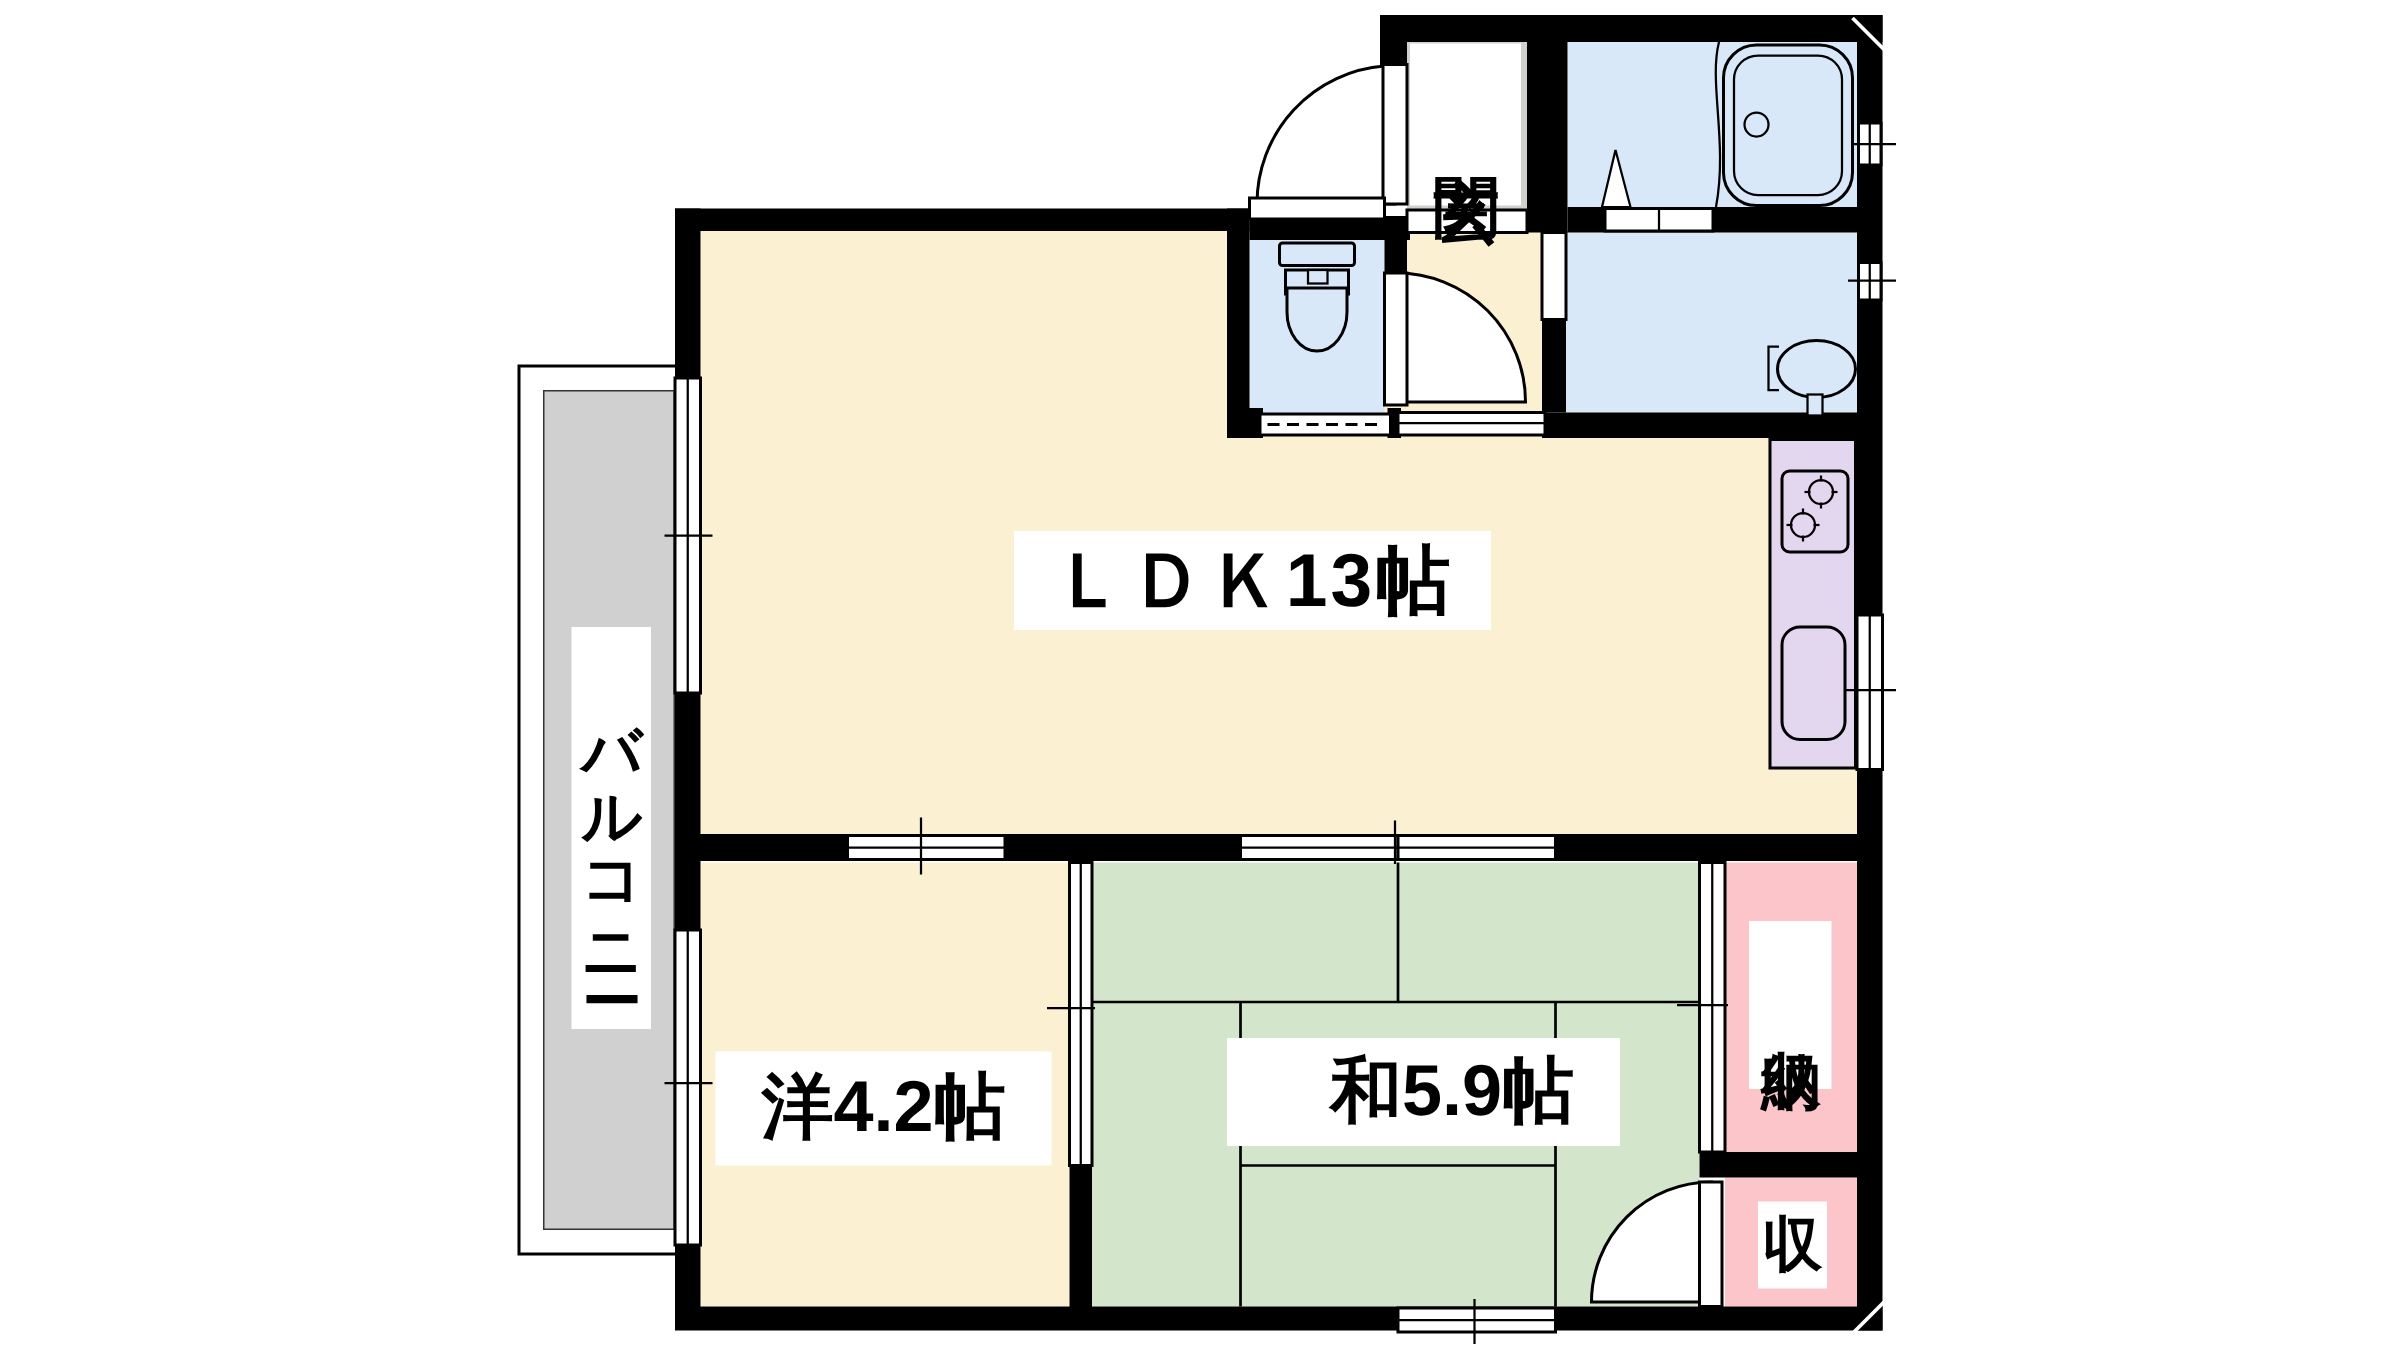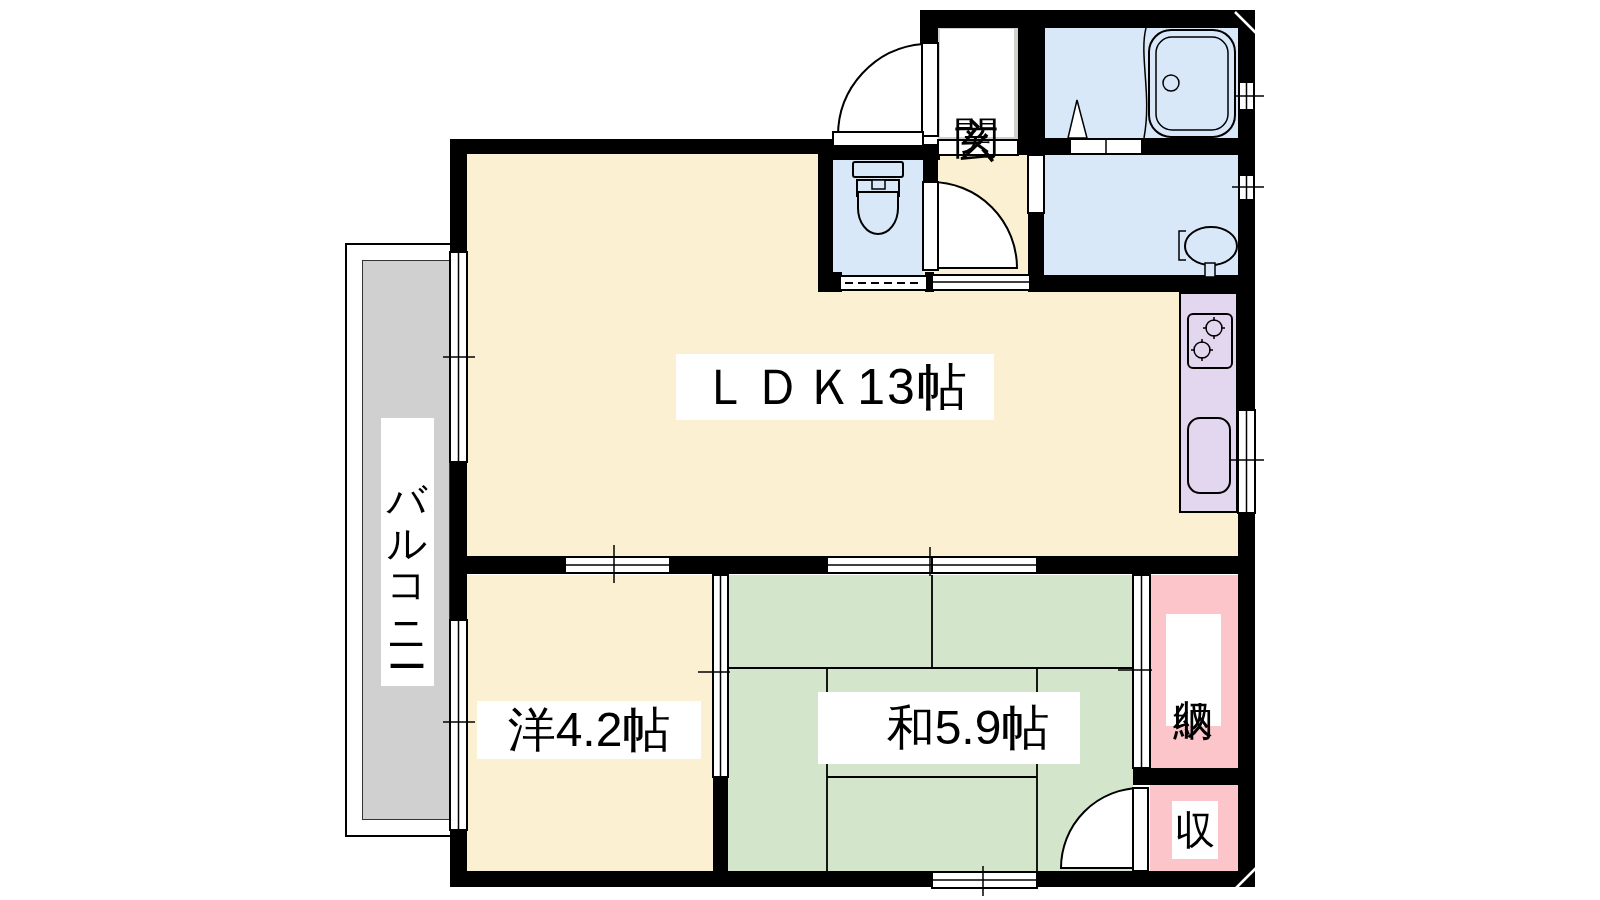--- a/index.html
+++ b/index.html
@@ -1,18 +1,18 @@
 <!DOCTYPE html>
 <html><head>
 <meta charset="utf-8">
 <style>
   html,body{margin:0;padding:0;background:#fff;}
   #canvas{
     position:relative;width:1600px;height:900px;background:#ffffff;
-    font-family:"Liberation Sans","DejaVu Sans",sans-serif;overflow:hidden;
+    font-family:"Liberation Sans","DejaVu Sans",sans-serif;overflow:hidden;font-weight:bold;
   }
   .room{position:absolute;z-index:1;}
   .fill-cream{background:#FBF1D2;}
   .fill-green{background:#D3E5CB;}
   .fill-pink{background:#FBC5C9;}
   .fill-blue{background:#D9E8F9;}
   .fill-lavender{background:#E3D6EF;border:2px solid #000;box-sizing:border-box;}
   .fill-genkan{background:#D2D0CD;}
   #overlay{position:absolute;left:0;top:0;z-index:2;pointer-events:none;}
   .label{
@@ -177,19 +177,19 @@
         <line x1="1202" y1="357" x2="1202" y2="361" stroke-width="1.5"></line>
         <line x1="1191" y1="350" x2="1195" y2="350" stroke-width="1.5"></line>
         <line x1="1209" y1="350" x2="1213" y2="350" stroke-width="1.5"></line>
       </g>
 
       <rect x="1188" y="418" width="42" height="75" rx="12" fill="#E3D6EF"></rect>
     </g>
   </svg>
 
   <div class="label" style="left:676px;top:354px;width:318px;height:66px;font-size:50px;letter-spacing:2px;">ＬＤＫ13帖</div>
-  <div class="label" style="left:477px;top:701px;width:224px;height:58px;font-size:48px;">洋4.2帖</div>
+  <div class="label" style="left:477px;top:701px;width:224px;height:76px;font-size:48px;">洋4.2帖</div>
   <div class="label" style="left:818px;top:692px;width:224px;height:72px;font-size:48px;padding-left:38px;">和5.9帖</div>
   <div class="label vert" style="left:381px;top:418px;width:53px;height:268px;font-size:40px;">バルコニー</div>
   <div class="label vert" style="left:940px;top:29px;width:74px;height:108px;font-size:44px;">玄関</div>
   <div class="label vert" style="left:1166px;top:614px;width:55px;height:112px;font-size:40px;">収納</div>
   <div class="label" style="left:1172px;top:801px;width:46px;height:58px;font-size:40px;">収</div>
 </div>
 
 </body></html>

